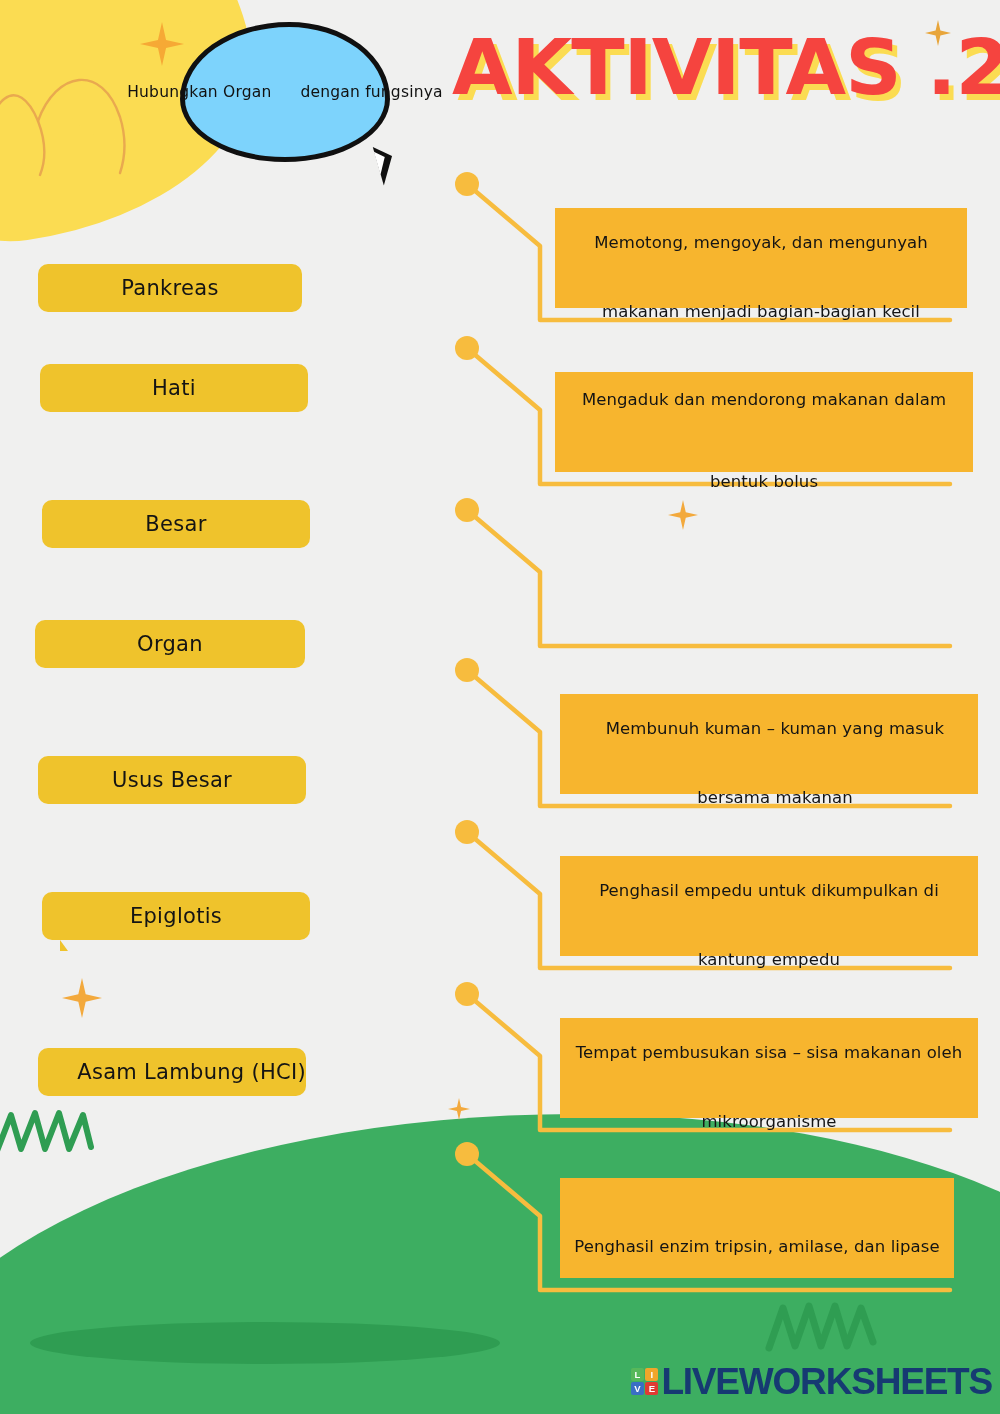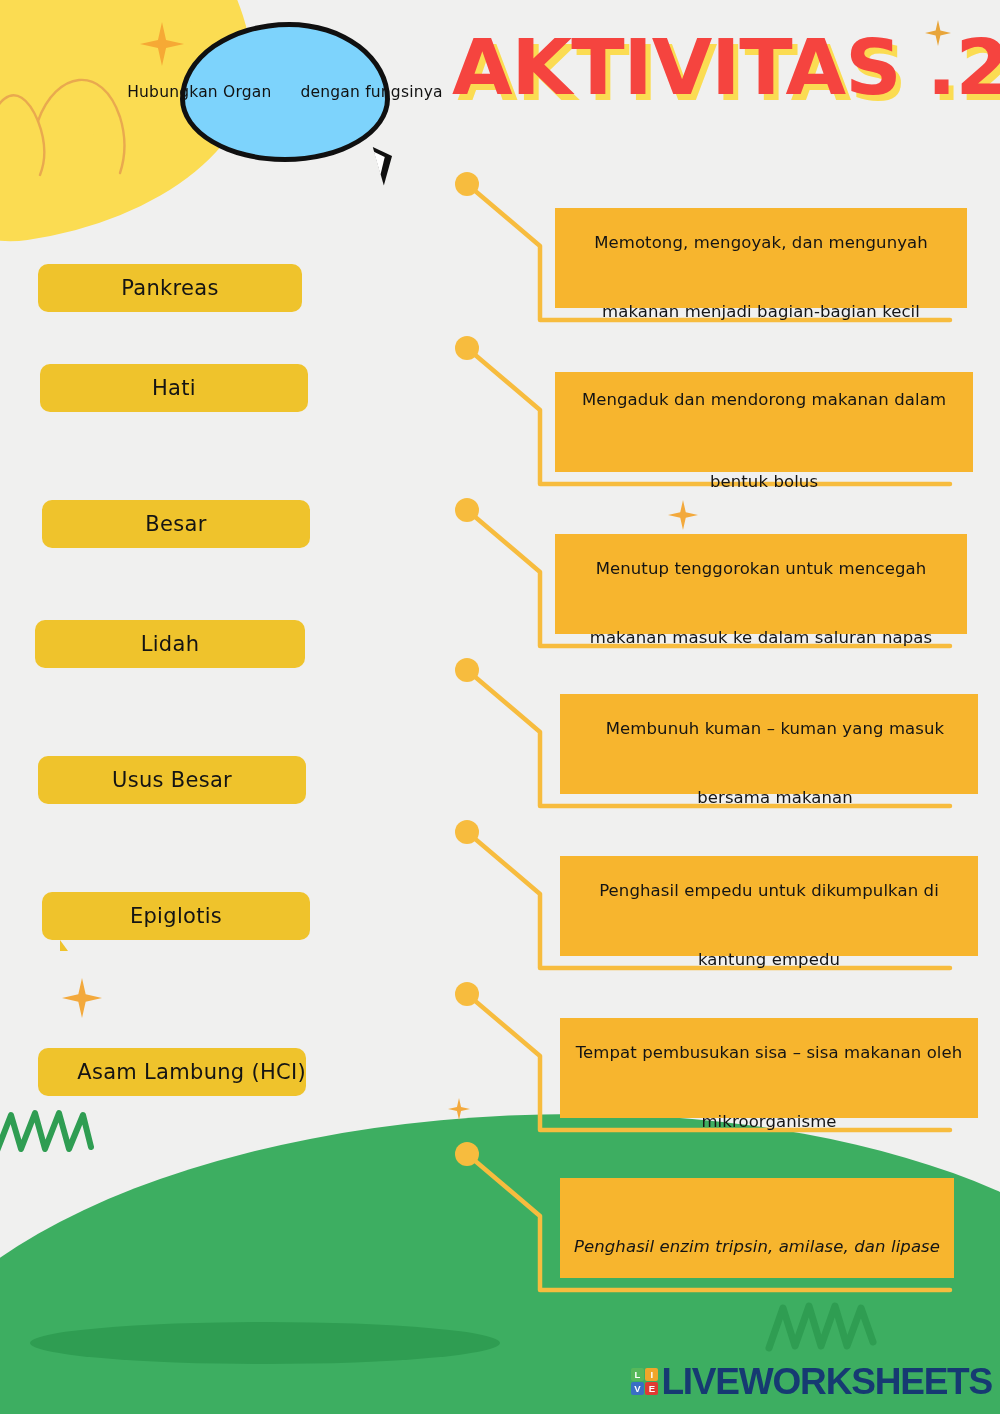--- a/index.html
+++ b/index.html
@@ -208,21 +208,21 @@
       <div class="organ" style="left: 38px; top: 228px; width: 264px; height: 48px; margin-top: 36px;">
         <span>Pankreas</span>
       </div>
       <div class="organ" style="left: 40px; top: 364px; width: 268px; height: 48px;">
         <span>Hati</span>
       </div>
       <div class="organ" style="left: 42px; top: 500px; width: 268px; height: 48px;">
         <span>Besar</span>
       </div>
       <div class="organ" style="left: 35px; top: 620px; width: 270px; height: 48px;">
-        <span>Lidah</span>
+        <span>Organ</span>
       </div>
       <div class="organ" style="left: 38px; top: 756px; width: 268px; height: 48px;">
         <span>Usus Besar</span>
       </div>
       <div class="organ" style="left: 42px; top: 892px; width: 268px; height: 48px;">
         <span>Epiglotis</span>
         <div class="organ-tail"></div>
       </div>
       <div class="organ" style="left: 38px; top: 1048px; width: 268px; height: 48px; justify-content: flex-end;">
         <span>Asam Lambung (HCI)</span>
@@ -247,24 +247,20 @@
         <div class="fn-box" style="left: 100px; top: 36px; width: 418px; height: 100px; gap: 26px;">
           <div class="fn-line">Mengaduk dan mendorong makanan dalam</div>
           <div class="fn-line">bentuk bolus</div>
         </div>
       </div>
       <div class="fn-row" style="top: 498px; height: 158px;">
         <svg class="conn" width="505" height="160">
           <path d="M12 12 L85 74 L85 148 L495 148" fill="none" stroke="#f7bc3e" stroke-width="4.5" stroke-linecap="round" stroke-linejoin="round"></path>
         </svg>
         <div class="dot"></div>
-        <div class="fn-box" style="left: 100px; top: 36px; width: 412px; height: 100px;">
-          <div class="fn-line">Menutup tenggorokan untuk mencegah</div>
-          <div class="fn-line">makanan masuk ke dalam saluran napas</div>
-        </div>
       </div>
       <div class="fn-row" style="top: 658px; height: 158px;">
         <svg class="conn" width="505" height="160">
           <path d="M12 12 L85 74 L85 148 L495 148" fill="none" stroke="#f7bc3e" stroke-width="4.5" stroke-linecap="round" stroke-linejoin="round"></path>
         </svg>
         <div class="dot"></div>
         <div class="fn-box" style="left: 105px; top: 36px; width: 418px; height: 100px; padding-left: 28px;">
           <div class="fn-line">Membunuh kuman – kuman yang masuk</div>
           <div class="fn-line">bersama makanan</div>
         </div>
@@ -287,21 +283,21 @@
         <div class="fn-box" style="left: 105px; top: 36px; width: 418px; height: 100px;">
           <div class="fn-line">Tempat pembusukan sisa – sisa makanan oleh</div>
           <div class="fn-line">mikroorganisme</div>
         </div>
       </div>
       <div class="fn-row" style="top: 1142px; height: 158px;">
         <svg class="conn" width="505" height="160">
           <path d="M12 12 L85 74 L85 148 L495 148" fill="none" stroke="#f7bc3e" stroke-width="4.5" stroke-linecap="round" stroke-linejoin="round"></path>
         </svg>
         <div class="dot"></div>
-        <div class="fn-box" style="left: 105px; top: 36px; width: 394px; height: 100px; font-style: italic;">
+        <div class="fn-box" style="left: 105px; top: 36px; width: 394px; height: 100px;">
           <div class="fn-line">Penghasil enzim tripsin, amilase, dan lipase</div>
         </div>
       </div>
     </div>
 
   <div class="lw-logo">
     <div class="lw-grid" id="lw-grid">
         <div class="lw-cell" style="background: rgb(87, 184, 90);">L</div>
         <div class="lw-cell" style="background: rgb(240, 166, 42);">I</div>
         <div class="lw-cell" style="background: rgb(58, 111, 196);">V</div>

